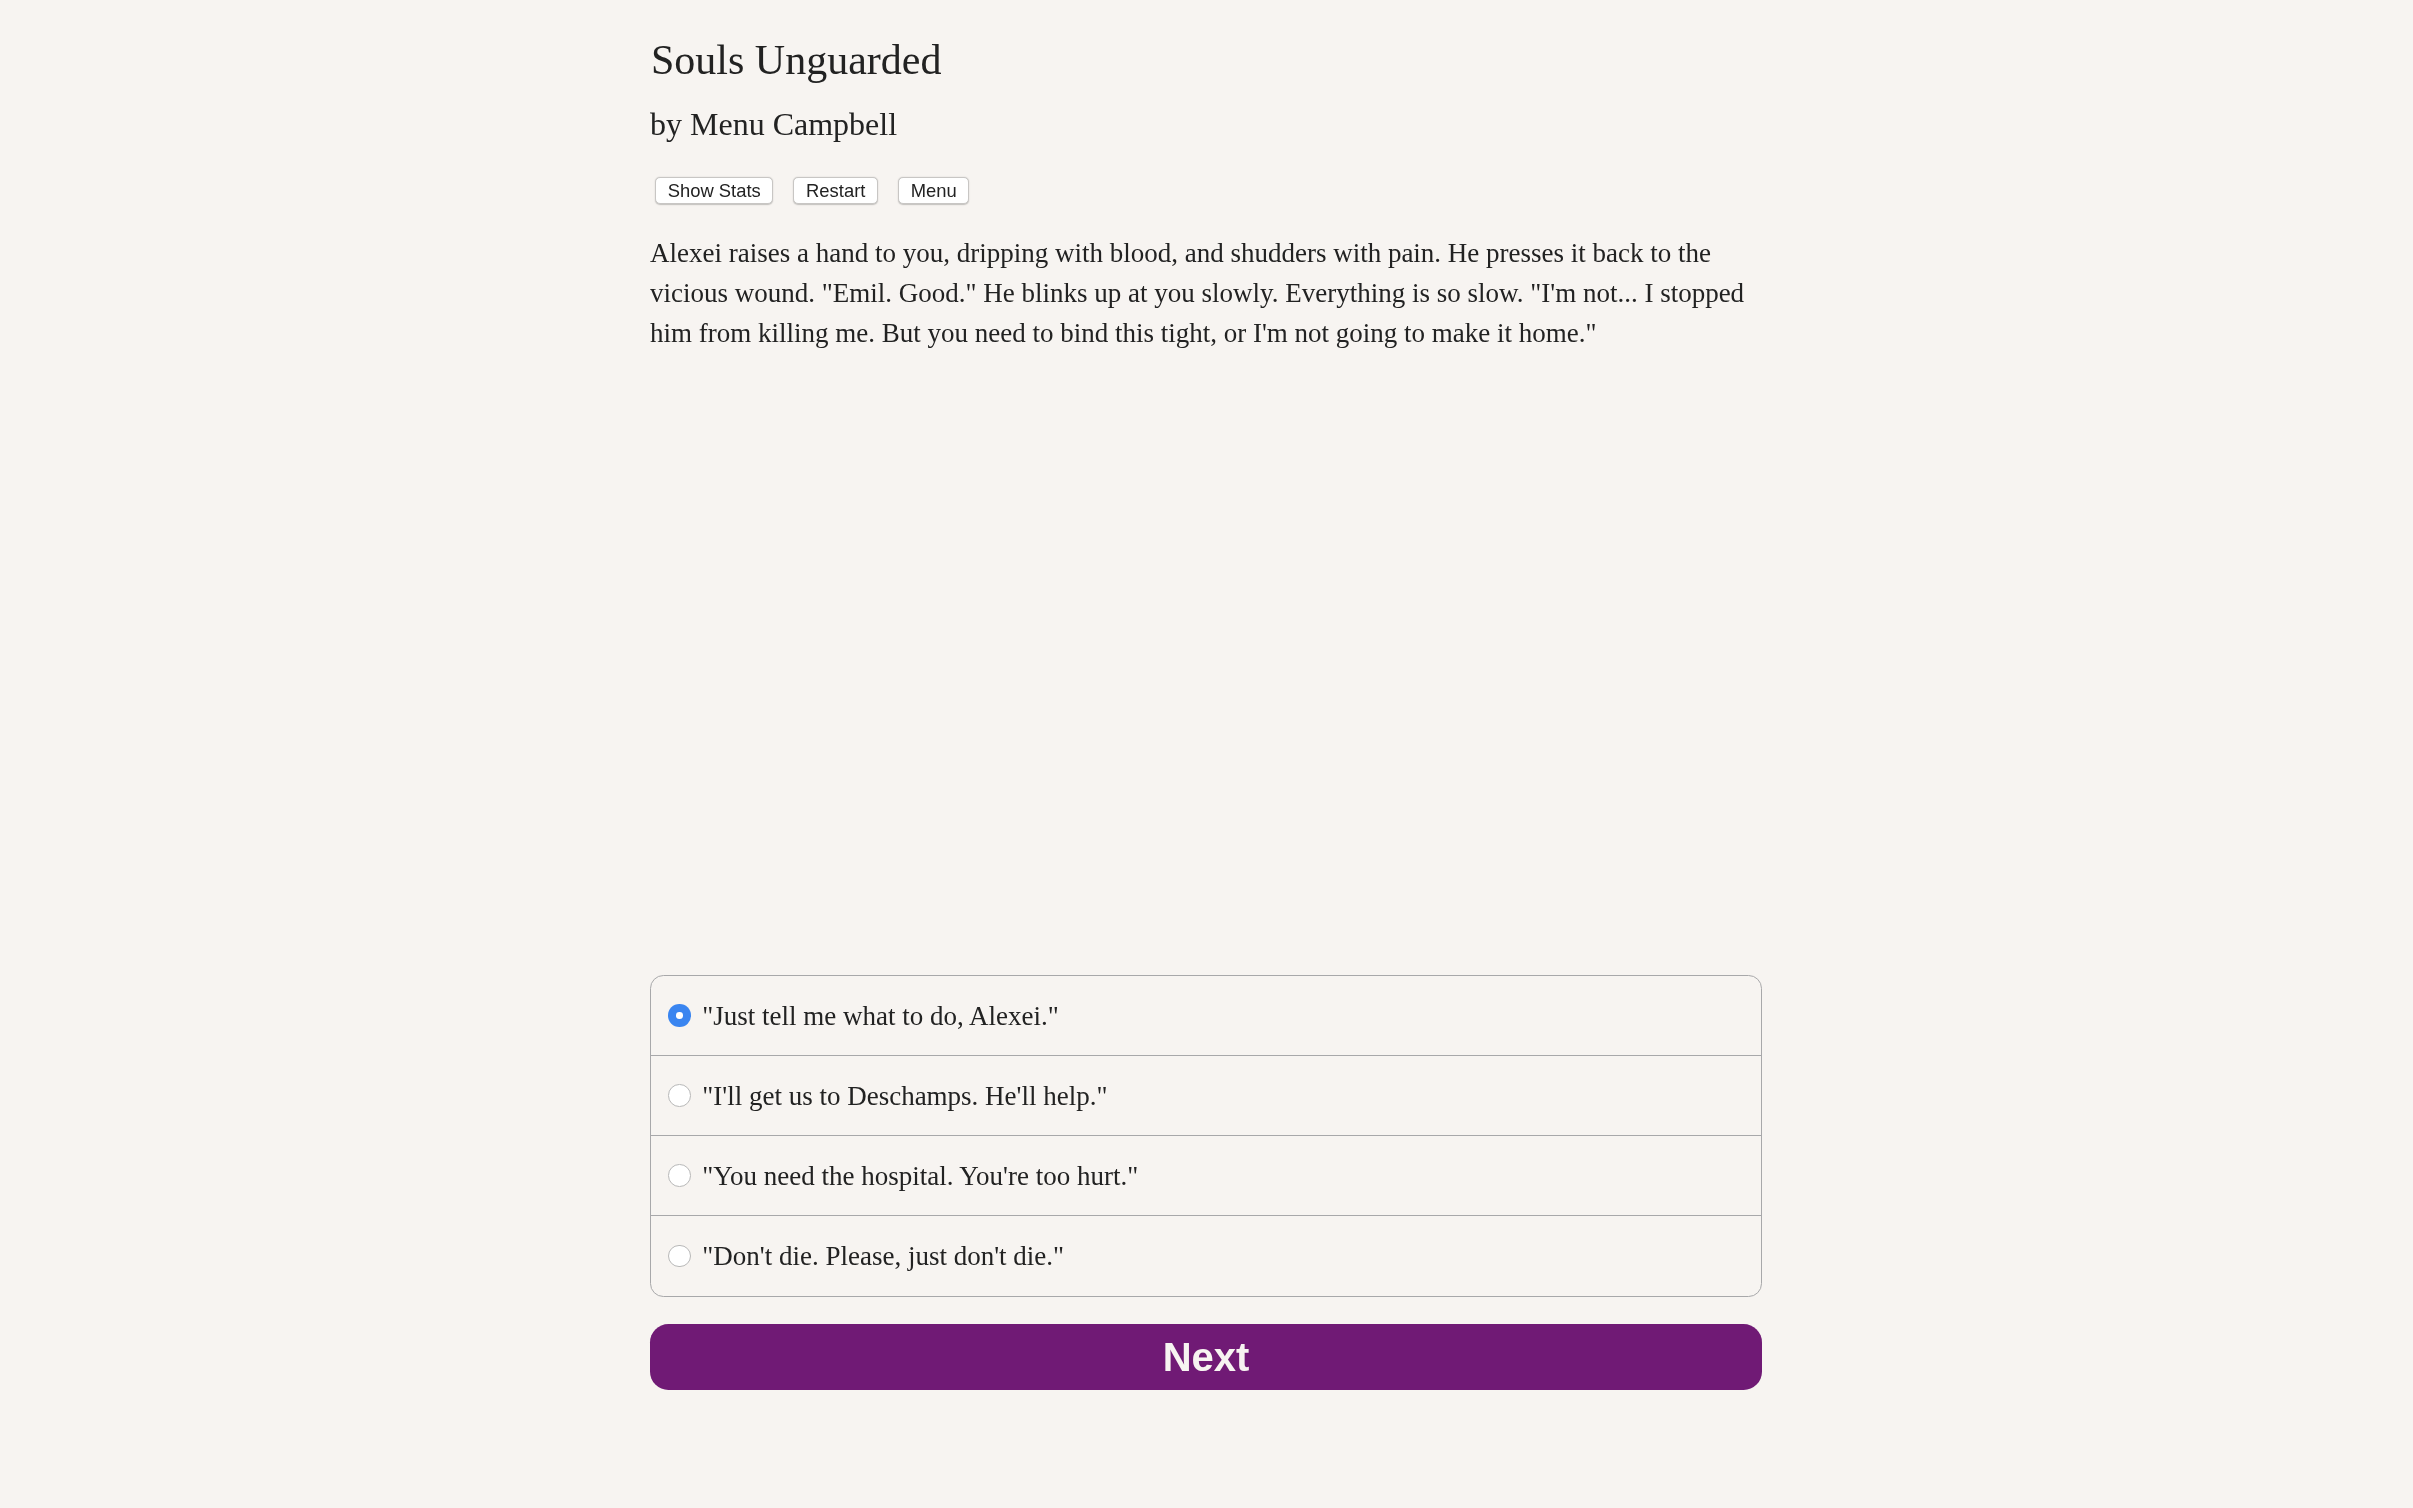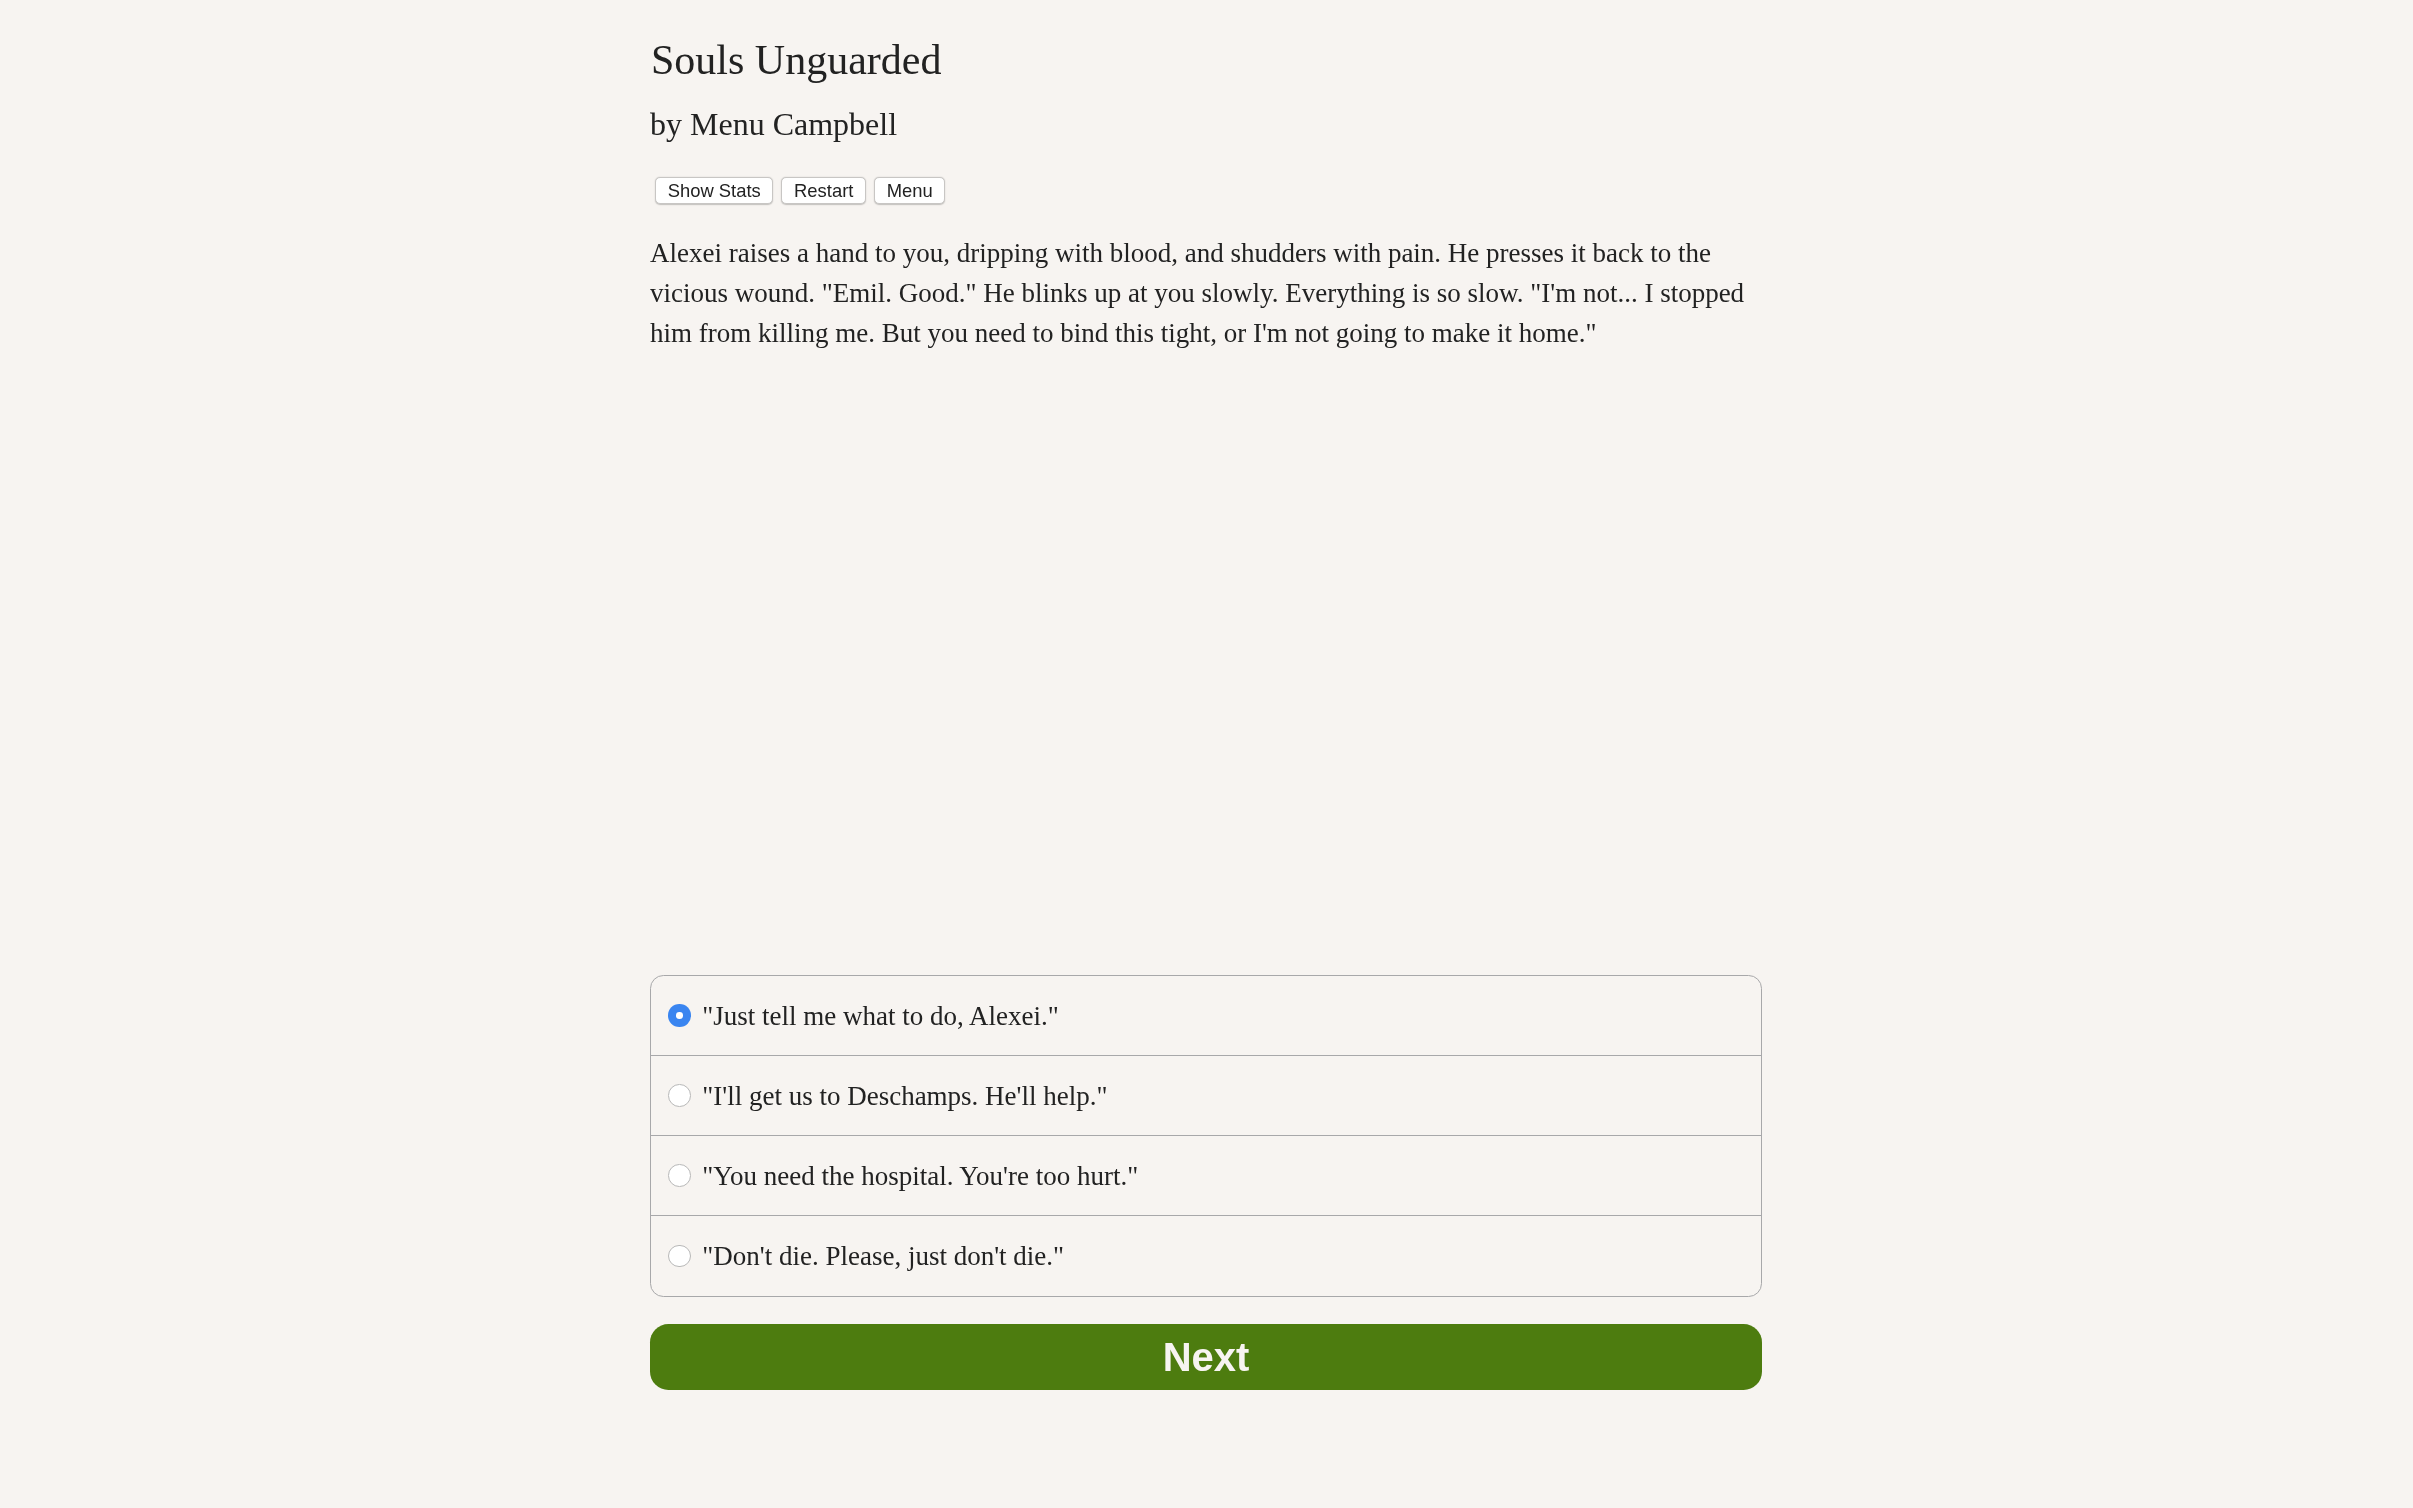--- a/index.html
+++ b/index.html
@@ -38,21 +38,21 @@
       font-size: 32px;
       font-weight: normal;
       line-height: 42px;
       white-space: nowrap;
     }
     .toolbar {
       position: absolute;
       top: 177px;
       left: 5px;
       display: flex;
-      gap: 8px;
+      gap: 20px;
     }
     .tool-btn {
       height: 27px;
       padding: 0 11.7px;
       background: #ffffff;
       border: 0.8px solid #c8c6c4;
       border-radius: 5px;
       box-shadow: 0 0.8px 1.3px rgba(0,0,0,0.22);
       font-family: "Liberation Sans", "DejaVu Sans", sans-serif;
       font-size: 18.4px;
@@ -126,21 +126,21 @@
       white-space: nowrap;
     }
     .next-btn {
       position: absolute;
       top: 1324px;
       left: 0;
       width: 1112px;
       height: 66px;
       border: none;
       border-radius: 18.4px;
-      background: #4d7c0f;
+      background: #701a75;
       color: #f7f4f1;
       font-family: "Liberation Sans", "DejaVu Sans", sans-serif;
       font-weight: bold;
       font-size: 40px;
       line-height: 66px;
       text-align: center;
       cursor: pointer;
       padding: 0;
     }
   </style>

